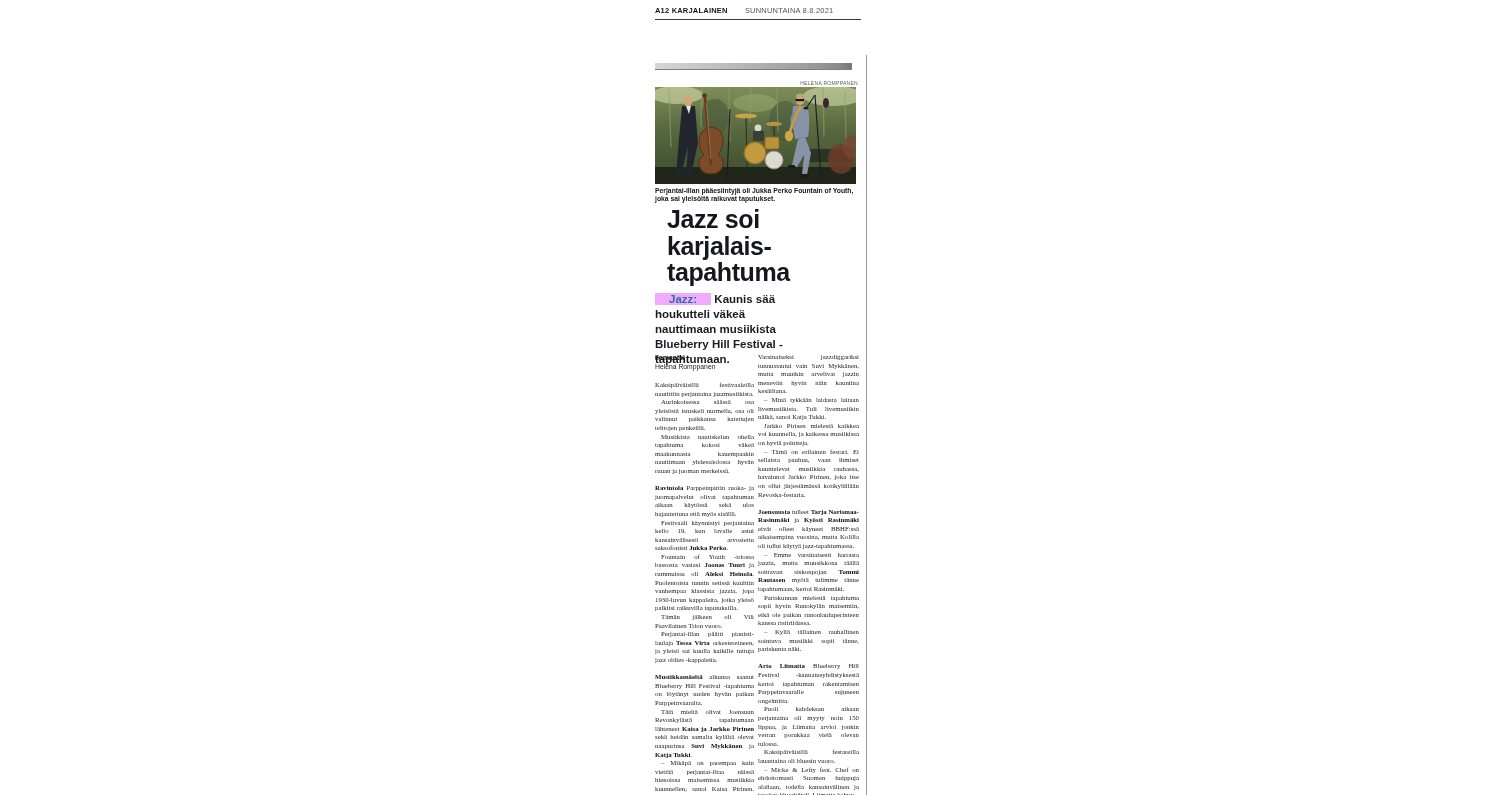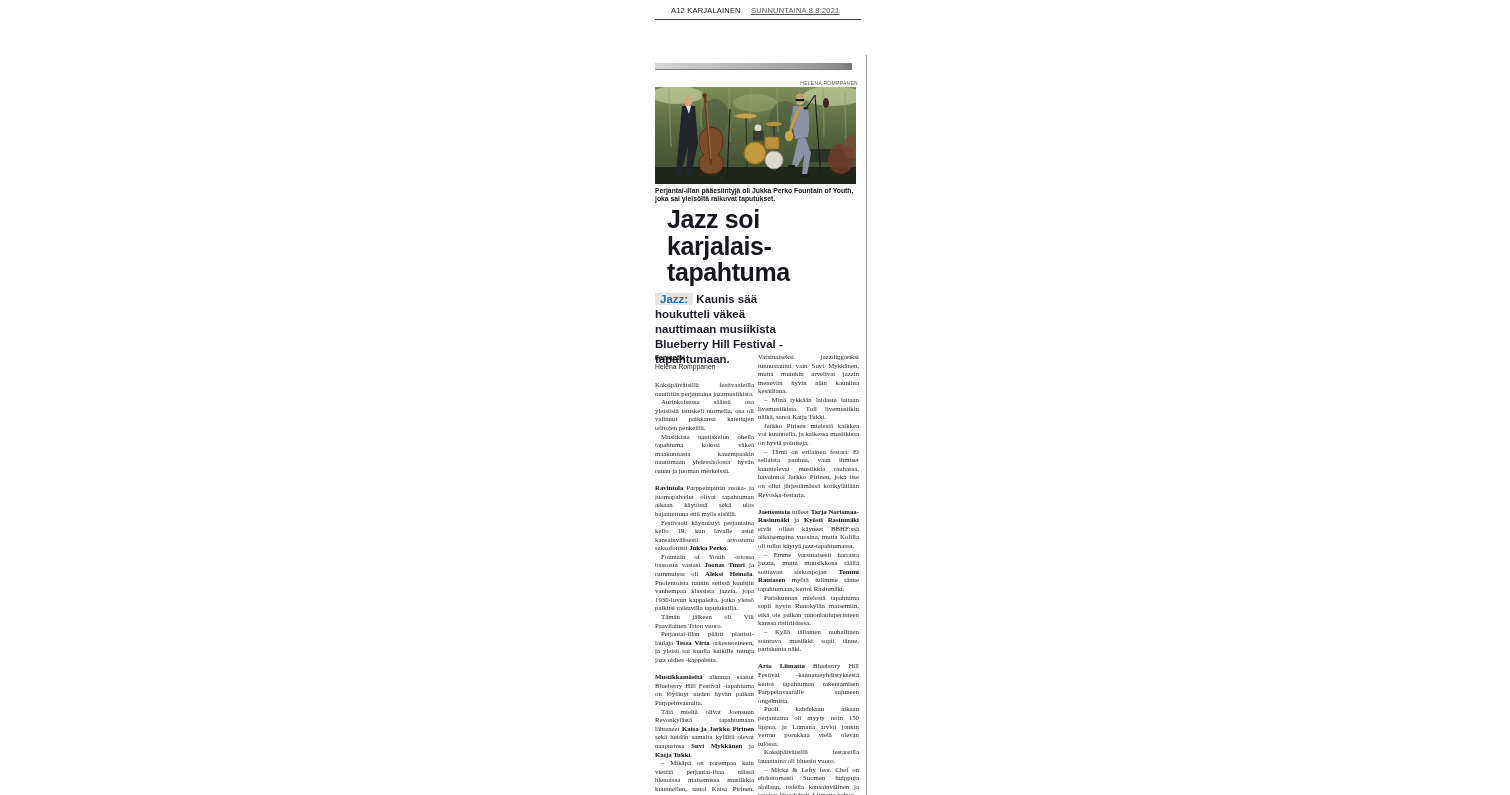--- a/index.html
+++ b/index.html
@@ -2,22 +2,22 @@
 <html lang="fi"><head>
 <meta charset="utf-8">
 <style>
   html,body{margin:0;padding:0;background:#ffffff;width:1510px;height:795px;overflow:hidden;}
   *{box-sizing:border-box;}
   .sheet{position:absolute;left:655px;top:0;width:206px;height:795px;background:#fff;
          font-family:"Liberation Sans",sans-serif;color:#1e1e1e;}
 
   
   .masthead{position:absolute;left:0;top:6px;width:206px;font-size:7.5px;letter-spacing:.2px;white-space:nowrap;}
-  .masthead .paper{font-weight:normal;color:#151515;margin-left:16px;}
-  .masthead .date{color:#555;margin-left:8px;text-decoration:underline;}
+  .masthead .paper{font-weight:bold;color:#151515;}
+  .masthead .date{color:#555;margin-left:15px;}
   .masthead-rule{position:absolute;left:0;top:19px;width:206px;height:1px;background:#3c3c3c;}
 
   .section-title{position:absolute;left:-2px;top:24px;font-family:"Liberation Serif",serif;
                  font-size:35px;font-weight:400;color:#303030;letter-spacing:.5px;}
   .grad-bar{position:absolute;left:0;top:63px;width:197px;height:7px;
             background:linear-gradient(to right,#d6d6d6,#bdbdbd 35%,#a3a3a3 70%,#8c8c8c 93%,#767676);
             border-bottom:1px solid #7e7e7e;}
 
   .page-vrule{position:absolute;left:866px;top:55px;width:1px;height:740px;background:#9a9a9a;}
 
@@ -25,21 +25,21 @@
   .photo-credit{position:absolute;right:3px;top:80px;font-size:5px;color:#5a5a5a;letter-spacing:.3px;}
   .photo{position:absolute;left:0;top:87px;width:201px;height:97px;display:block;}
   .caption{position:absolute;left:0;top:187px;width:203px;font-size:6.8px;font-weight:bold;
            line-height:8.2px;color:#161616;}
 
   
   .headline{position:absolute;left:12px;top:206px;font-size:25px;line-height:26.5px;font-weight:700;
             color:#16161f;letter-spacing:-.4px;}
   .lead{position:absolute;left:0;top:292px;width:152px;font-size:11.5px;line-height:15px;
         font-weight:700;color:#1a1a24;}
-  .kicker{color:#2c6ea6;background:#e5e5e5;padding:0 5px;}
+  .kicker{color:#2c6ea6;background:#f0abfc;padding:0 14px;}
 
   
   .bodycols{position:absolute;left:0;top:353px;width:206px;height:442px;overflow:hidden;}
   .col{position:absolute;top:0;font-family:"Liberation Serif",serif;font-size:6.8px;
        line-height:8.6px;text-align:justify;color:#1d1d1d;hyphens:auto;-webkit-hyphens:auto;}
   .col-0{left:0;width:99px;}
   .col-1{left:103px;width:101px;}
   .byline-block{font-family:"Liberation Sans",sans-serif;font-size:6.8px;line-height:9px;
                 margin-bottom:10px;text-align:left;}
   .dateline{font-weight:bold;color:#111;}

